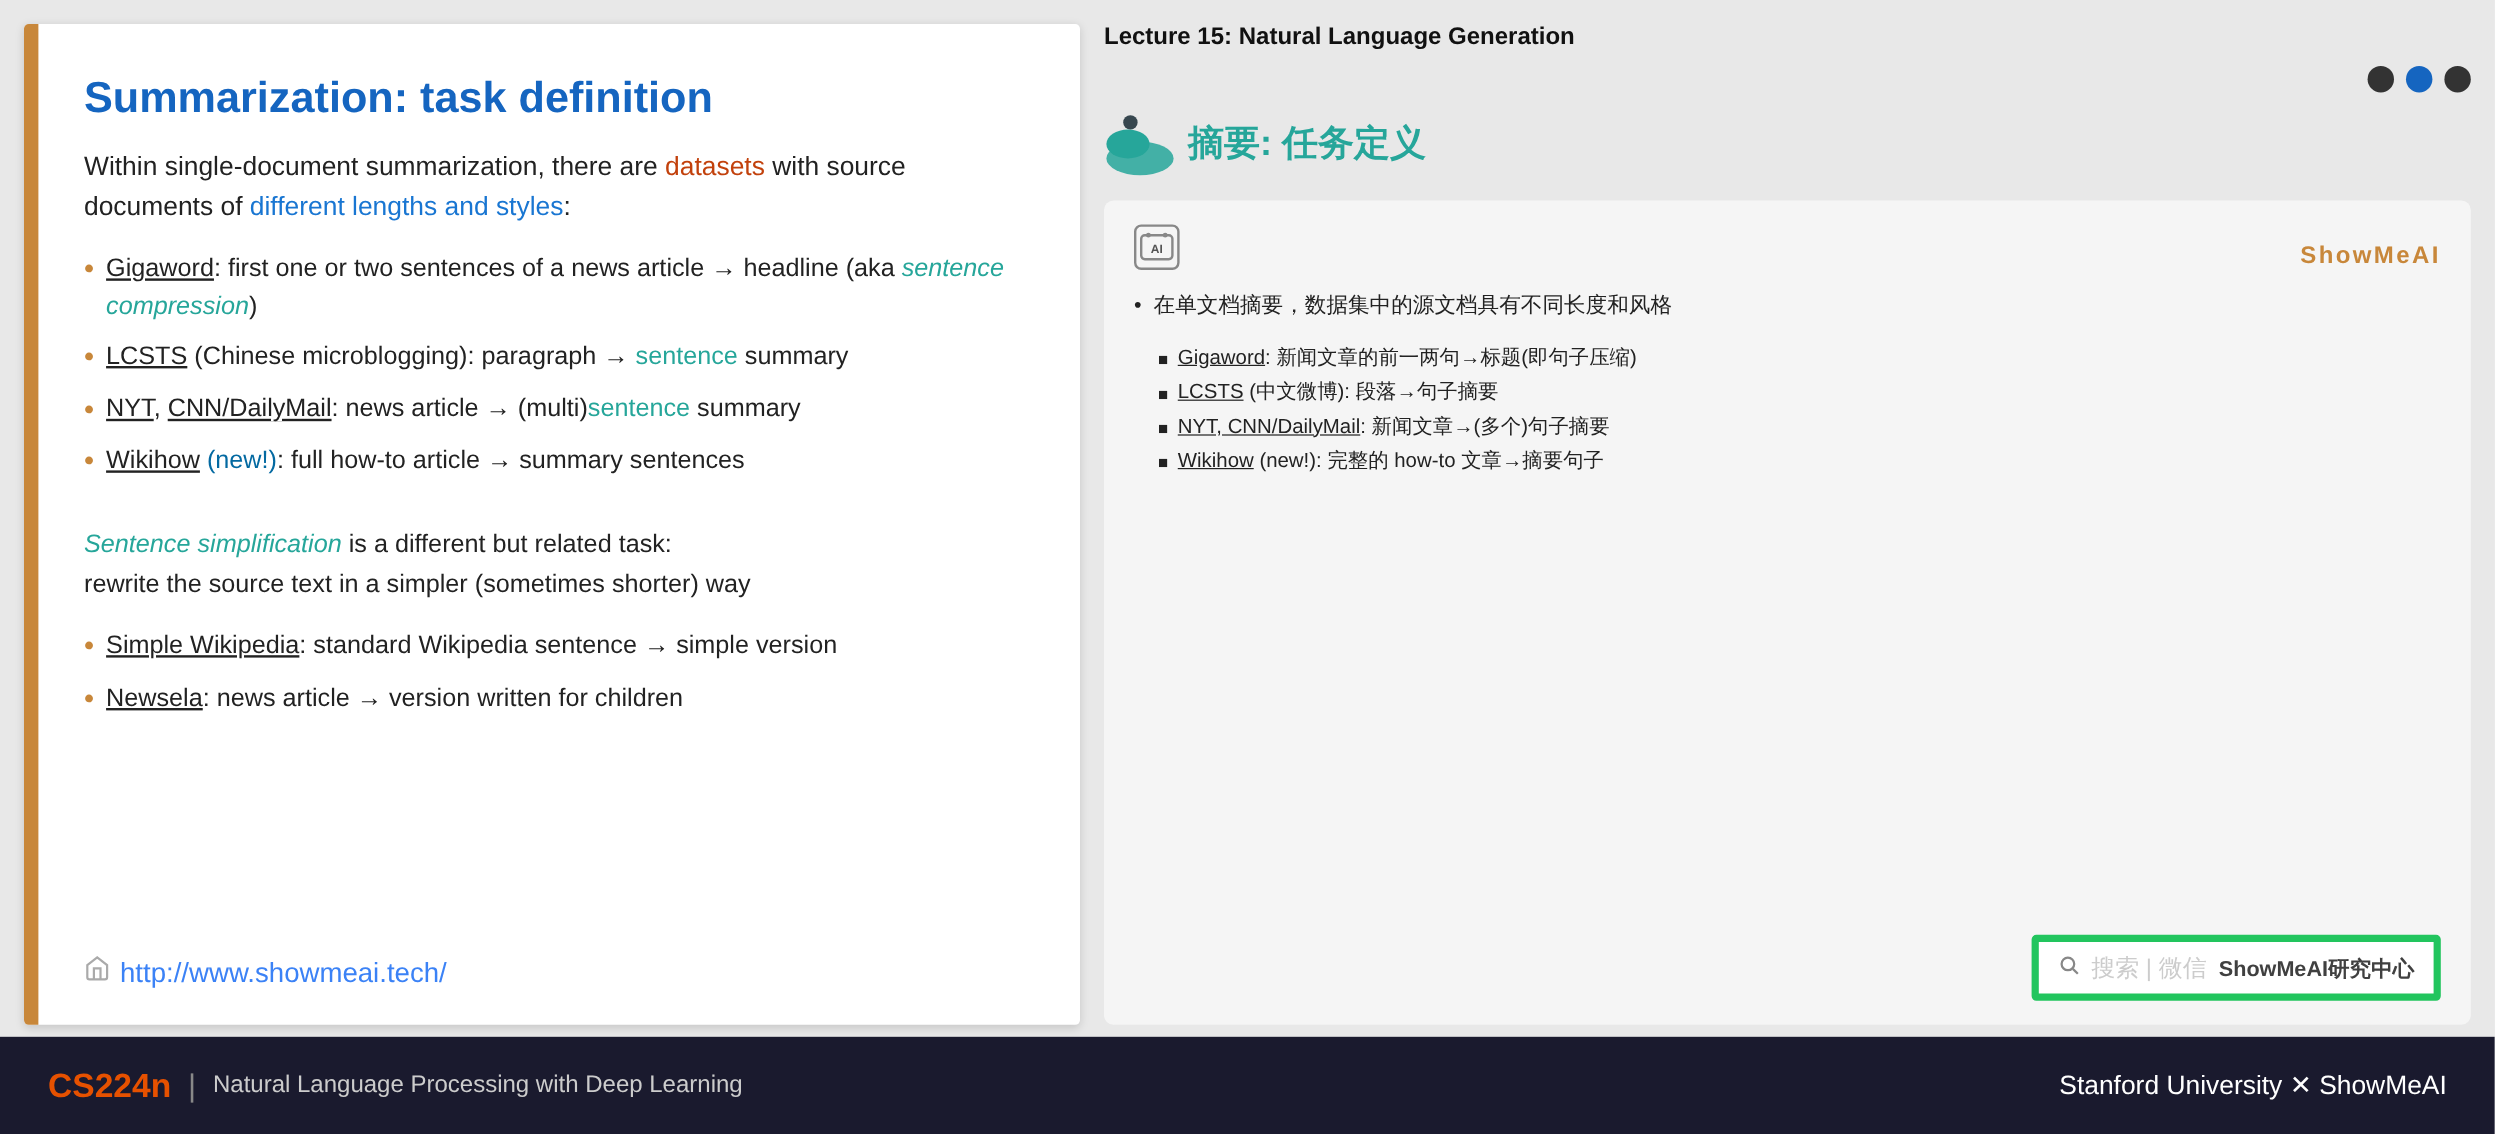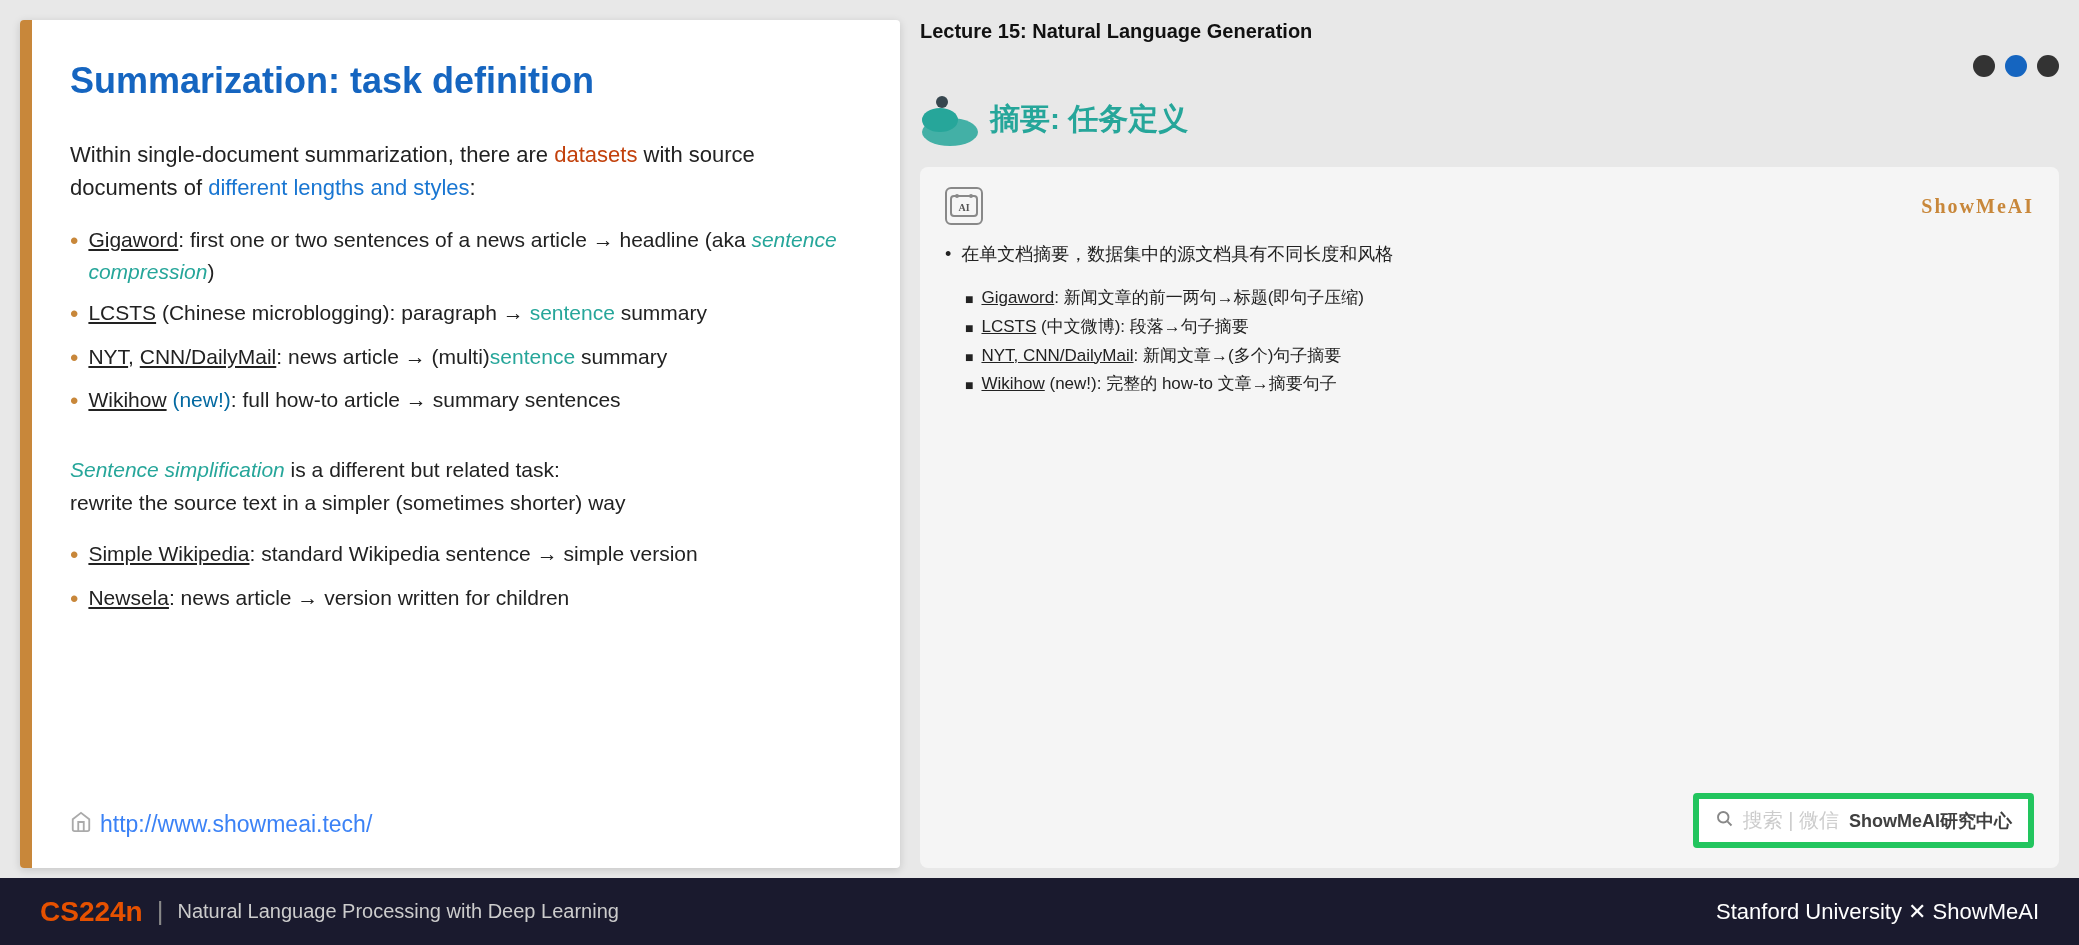--- a/index.html
+++ b/index.html
@@ -40,21 +40,21 @@
       bottom: 0;
       width: 12px;
       background: #C8873A;
       border-radius: 4px 0 0 4px;
     }
 
     .slide-title {
       font-size: 36px;
       font-weight: bold;
       color: #1565C0;
-      margin-bottom: 36px;
+      margin-bottom: 20px;
     }
 
     .slide-intro {
       font-size: 22px;
       color: #222;
       line-height: 1.5;
       margin-bottom: 20px;
     }
 
     .slide-intro .link-text {
@@ -173,24 +173,23 @@
       border-radius: 8px;
       padding: 20px 25px;
       flex: 1;
       display: flex;
       flex-direction: column;
       position: relative;
     }
 
     .card-header {
       display: flex;
-      align-items: center;
+      align-items: flex-end;
       justify-content: space-between;
       margin-bottom: 15px;
-      font-family: Liberation Serif, serif;
     }
 
     .ai-icon {
       width: 38px;
       height: 38px;
       border: 2px solid #888;
       border-radius: 6px;
       display: flex;
       align-items: center;
       justify-content: center;
@@ -285,21 +284,21 @@
       color: #404040;
     }
 
     .search-text strong {
       font-weight: bold;
     }
 
     
     .footer {
       background: #1a1a2e;
-      height: 67px;
+      height: 81px;
       display: flex;
       align-items: center;
       justify-content: space-between;
       padding: 0 40px;
     }
 
     .footer-left {
       display: flex;
       align-items: center;
       gap: 14px;

